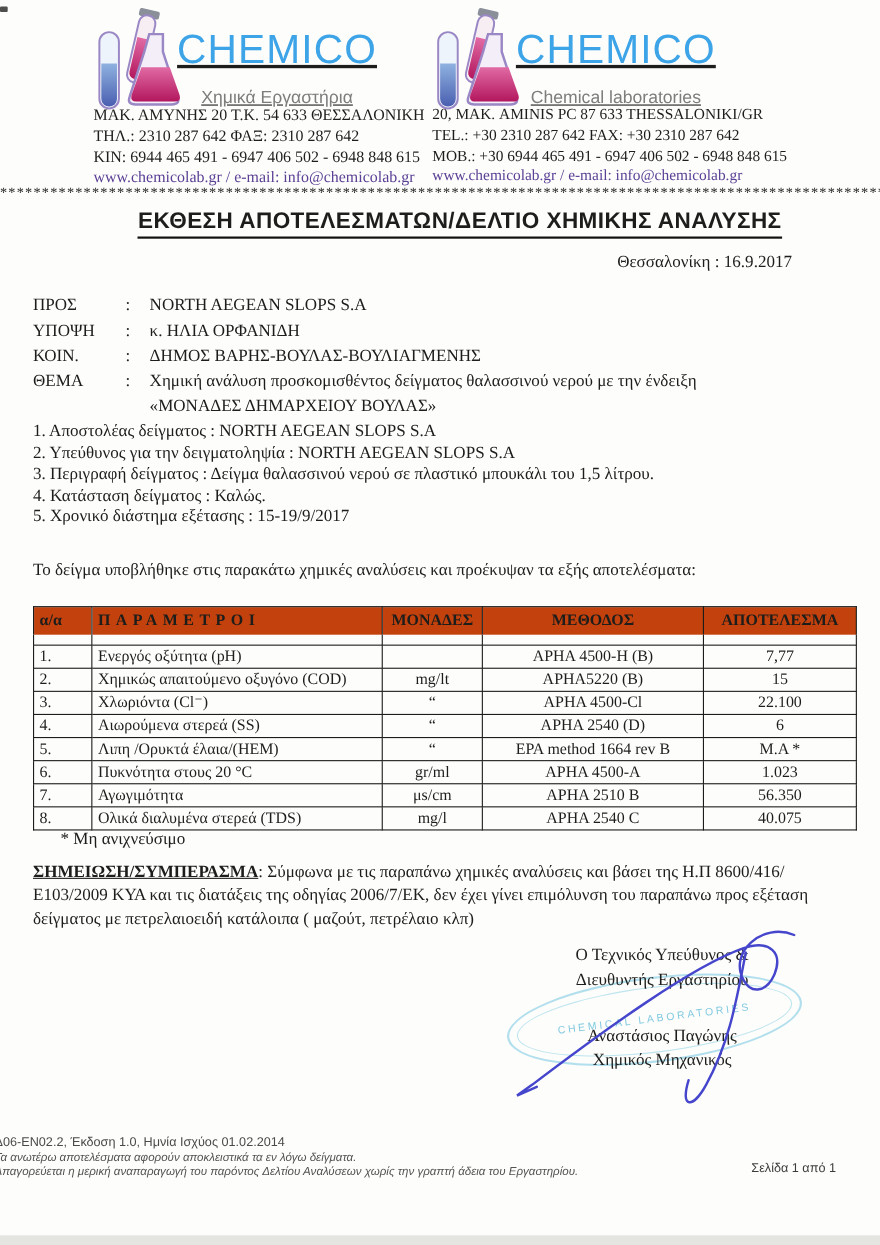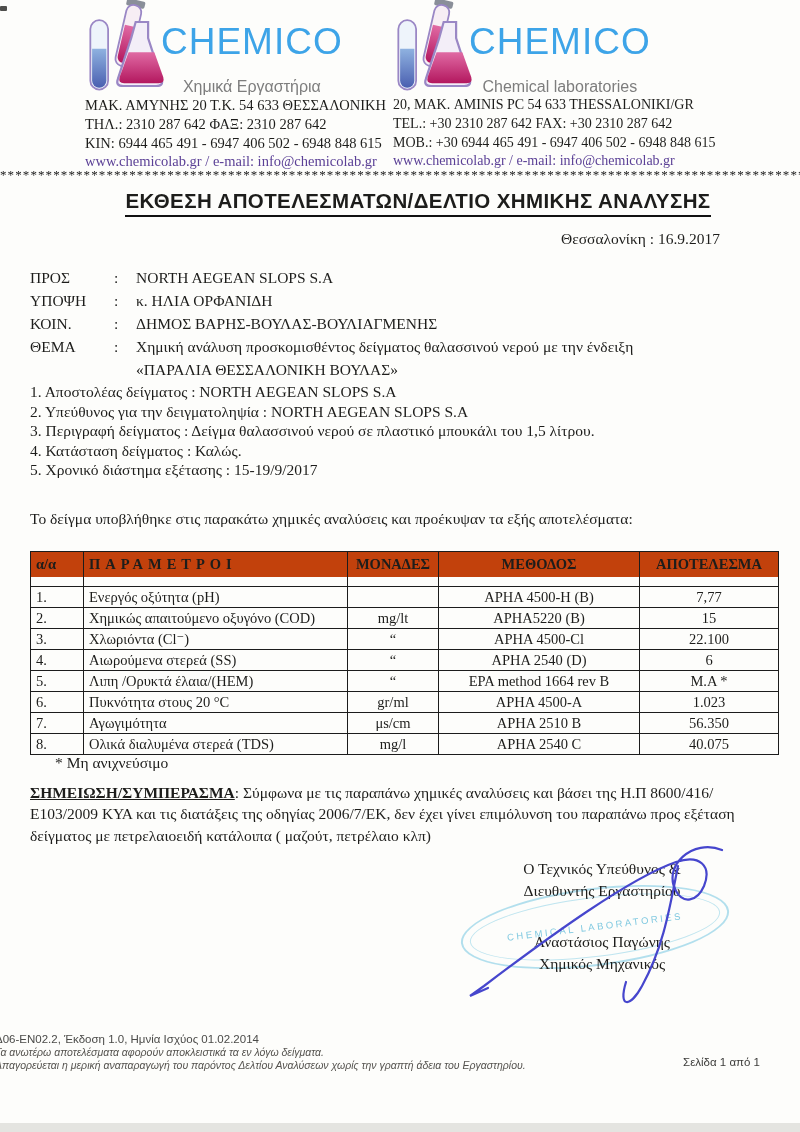--- a/index.html
+++ b/index.html
@@ -3,21 +3,21 @@
 <meta charset="utf-8">
 <style>
   html,body{margin:0;padding:0;background:#e9e9e7;}
   .page{position:relative;width:800px;height:1132px;margin:0 auto;background:#fdfdfb;overflow:hidden;
         font-family:"Liberation Serif","DejaVu Serif",serif;color:#1d1d1b;}
 
   
   .hcol{position:absolute;top:8px;}
   .hcol.left{left:85px;width:300px;}
   .hcol.right{left:393px;width:378px;}
-  .logo-row{display:flex;align-items:flex-end;height:88px;}
+  .logo-row{display:flex;align-items:center;height:88px;text-decoration:underline;}
   .flask-svg{width:80px;height:100px;flex:0 0 auto;margin-top:6px;}
   .brand-wrap{margin-left:-4px;margin-top:22px;}
   .brand{font-family:"Liberation Sans","DejaVu Sans",sans-serif;font-size:37px;line-height:36px;
          color:#3da4e8;letter-spacing:1px;font-weight:500;}
   .brand-sub{font-family:"Liberation Sans","DejaVu Sans",sans-serif;font-size:16px;color:#7d7d7d;
              margin-top:18px;text-align:center;}
   .addr{font-size:14.5px;line-height:18.8px;white-space:nowrap;}
   .addr.web{color:#5b4096;}
   .hcol.right .addr{font-size:14px;}
 
@@ -133,21 +133,21 @@
         <rect x="6" y="26" width="20" height="78" rx="10" fill="#eef4fb" stroke="#9a87c5" stroke-width="2"></rect>
         <path d="M8 58 h16 v36 a8 8 0 0 1 -16 0 Z" fill="url(#blu)"></path>
         <path d="M57 28 h14 v18 L86 92 q3 8 -6 8 H43 q-9 0 -6 -8 L52 46 Z" fill="#f3eef8" stroke="#9a87c5" stroke-width="2.5"></path>
         <path d="M49 62 L39 90 q-2 7 5 7 h39 q7 0 5 -7 L78 62 Z" fill="url(#mag)"></path>
       </svg>
       <div class="brand-wrap">
         <div class="brand">CHEMICO</div>
         <div class="brand-sub">Chemical laboratories</div>
       </div>
     </div>
-    <div class="addr">20, ΜΑΚ. AMINIS   PC 54 633 THESSALONIKI/GR</div>
+    <div class="addr">20, ΜΑΚ. AMINIS   PC 87 633 THESSALONIKI/GR</div>
     <div class="addr">TEL.: +30 2310 287 642   FAX: +30 2310 287 642</div>
     <div class="addr">MOB.: +30 6944 465 491 - 6947 406 502 - 6948 848 615</div>
     <div class="addr web">www.chemicolab.gr / e-mail: info@chemicolab.gr</div>
   </div>
 
   <div class="stars">**********************************************************************************************************</div>
 
   <div class="title-row">
     <span class="title">ΕΚΘΕΣΗ ΑΠΟΤΕΛΕΣΜΑΤΩΝ/ΔΕΛΤΙΟ ΧΗΜΙΚΗΣ ΑΝΑΛΥΣΗΣ</span>
   </div>
@@ -168,21 +168,21 @@
     <div class="rrow">
       <span class="rlabel">ΚΟΙΝ.</span>
       <span class="rcolon">:</span>
       <span class="rval">ΔΗΜΟΣ ΒΑΡΗΣ-ΒΟΥΛΑΣ-ΒΟΥΛΙΑΓΜΕΝΗΣ</span>
     </div>
     <div class="rrow">
       <span class="rlabel">ΘΕΜΑ</span>
       <span class="rcolon">:</span>
       <span class="rval">Χημική ανάλυση προσκομισθέντος δείγματος θαλασσινού νερού με την ένδειξη</span>
     </div>
-    <div class="rval2">«ΠΑΡΑΛΙΑ ΘΕΣΣΑΛΟΝΙΚΗ ΒΟΥΛΑΣ»</div>
+    <div class="rval2">«ΜΟΝΑΔΕΣ ΔΗΜΑΡΧΕΙΟΥ ΒΟΥΛΑΣ»</div>
   </div>
 
   <div class="samples">
     <div>1. Αποστολέας δείγματος  : NORTH AEGEAN SLOPS S.A</div>
     <div>2. Υπεύθυνος για την δειγματοληψία : NORTH AEGEAN SLOPS S.A</div>
     <div>3. Περιγραφή δείγματος : Δείγμα θαλασσινού νερού σε πλαστικό μπουκάλι του 1,5 λίτρου.</div>
     <div>4. Κατάσταση δείγματος : Καλώς.</div>
     <div>5. Χρονικό διάστημα εξέτασης : 15-19/9/2017</div>
   </div>
 

